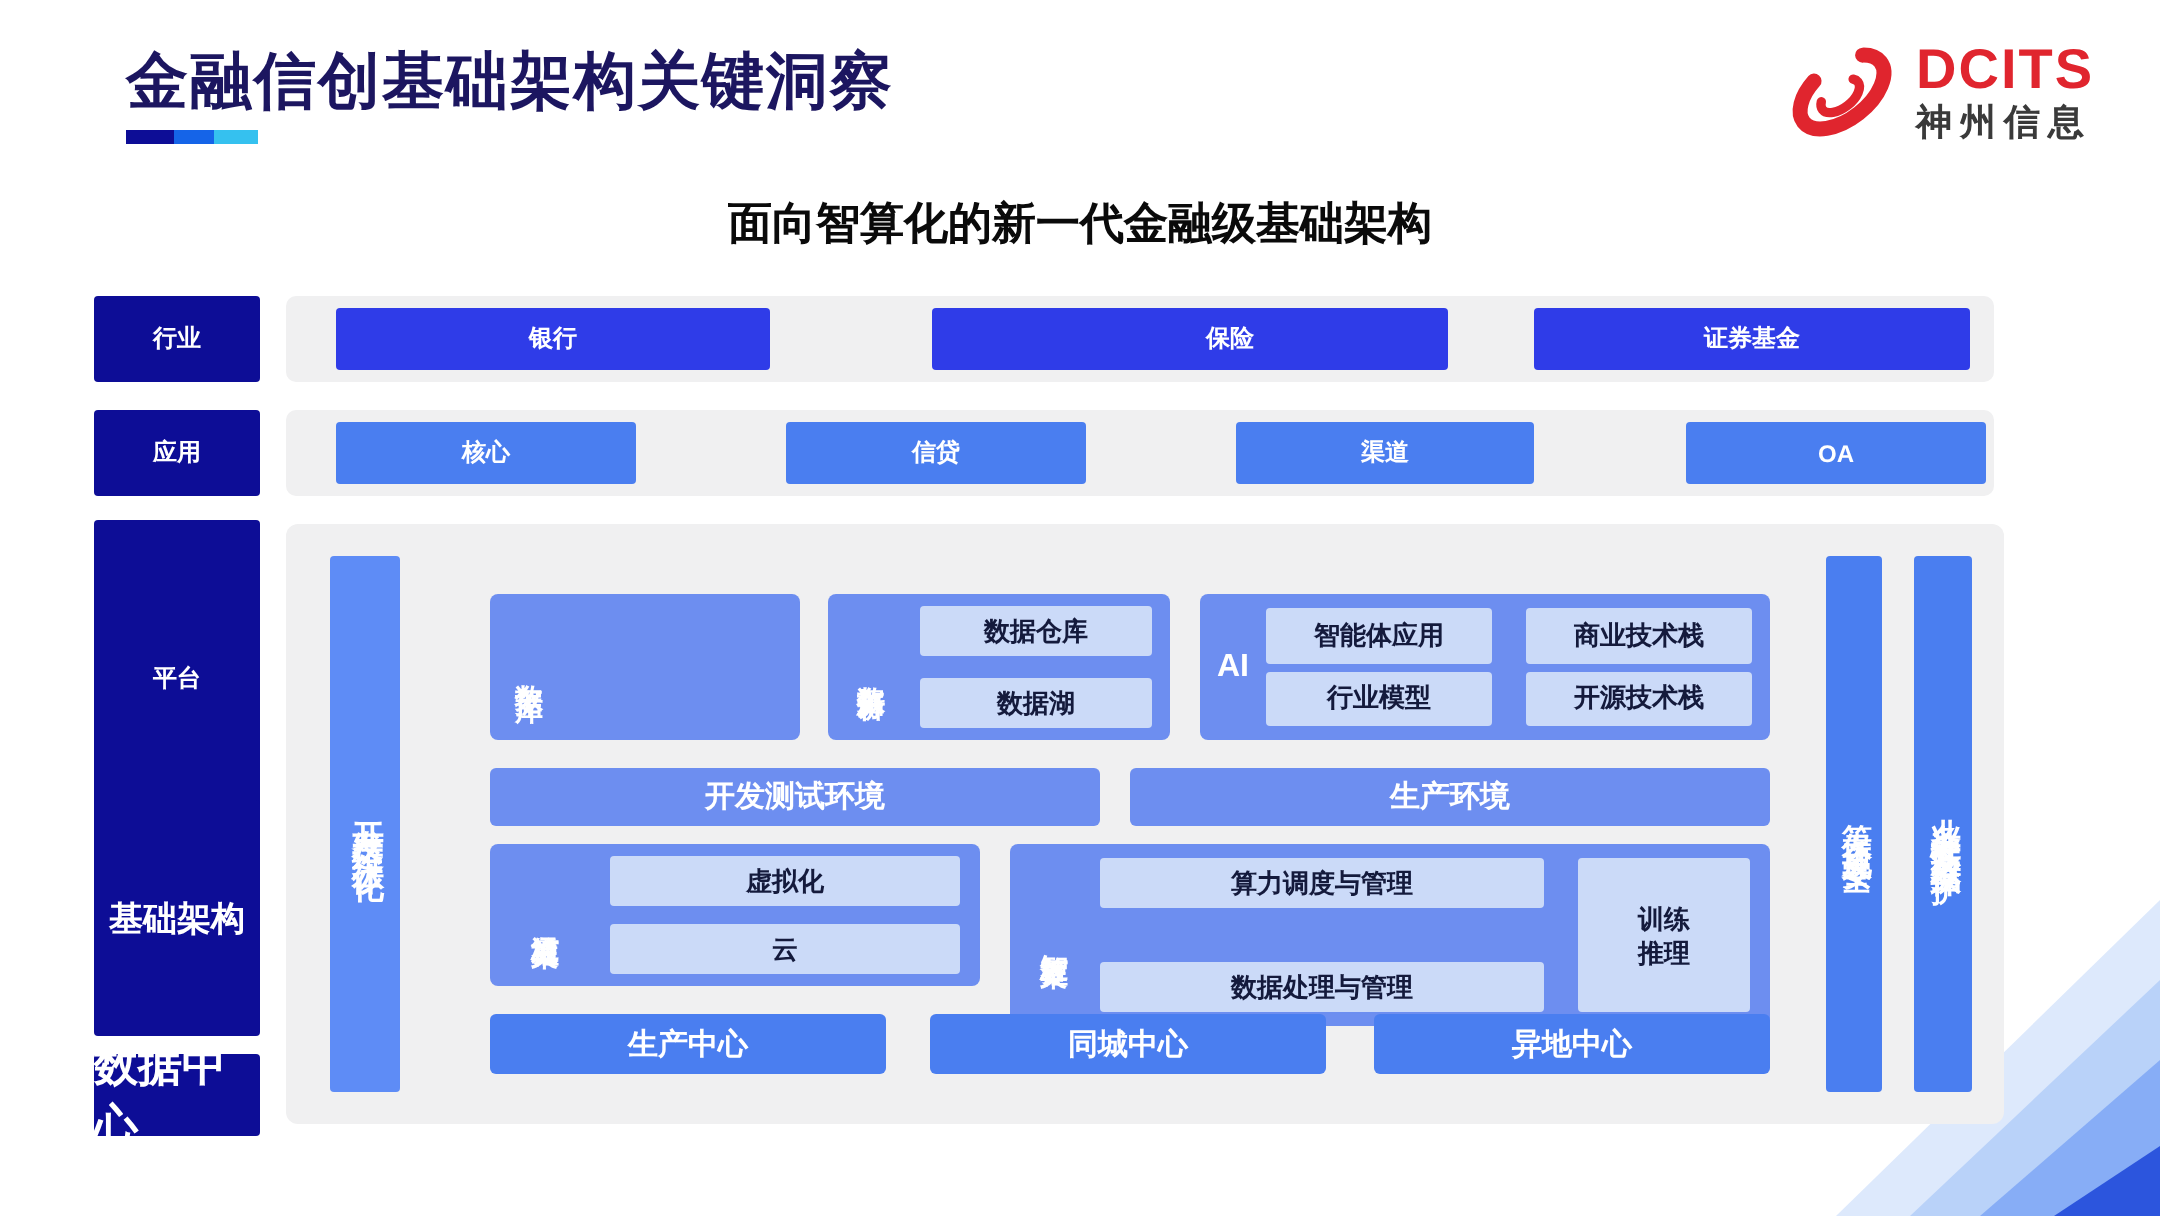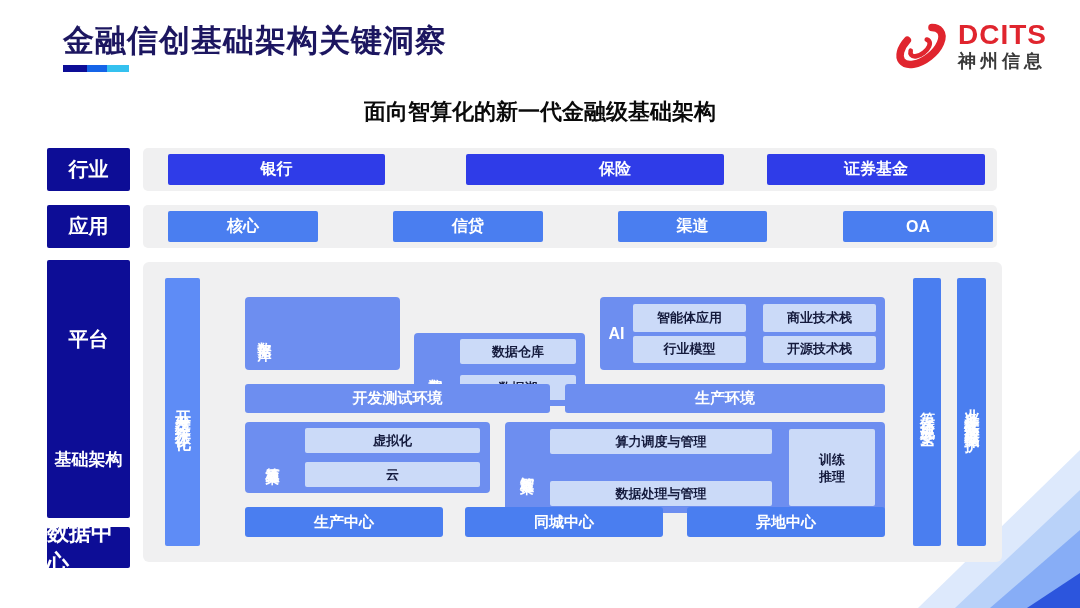--- a/index.html
+++ b/index.html
@@ -16,26 +16,26 @@
   .logo{position:absolute;left:890px;top:16px;display:flex;align-items:center;justify-content:flex-end;}
   .logo-swirl{width:62px;height:60px;}
   .logo-text{margin-left:6px;display:flex;flex-direction:column;}
   .logo-brand{font-size:28px;font-weight:bold;color:#e0252e;letter-spacing:1px;line-height:30px;}
   .logo-company{font-size:18px;font-weight:bold;color:#3a3a3a;letter-spacing:4px;line-height:22px;}
   .subtitle{position:absolute;left:0;right:0;top:97px;text-align:center;font-size:22px;
             font-weight:bold;color:#0a0a0a;}
 
   
   .navy-label{position:absolute;background:#0d0d96;color:#fff;display:flex;align-items:center;
-              justify-content:center;font-weight:bold;font-size:20px;border-radius:2px;}
+              justify-content:center;font-weight:bold;font-size:12px;border-radius:2px;}
 
   
   .strip{position:absolute;background:#f0f0f1;border-radius:5px;}
   .btn{position:absolute;top:6px;height:31px;display:flex;align-items:center;justify-content:center;
-       color:#fff;font-weight:bold;font-size:16px;border-radius:2px;}
+       color:#fff;font-weight:bold;font-size:12px;border-radius:2px;}
   .r1{background:#2f3ce8;}
   .r2{background:#4a7ef0;}
 
   
   .bigbox{position:absolute;left:143px;top:262px;width:859px;height:300px;background:#f0f0f1;
           border-radius:6px;z-index:1;}
   .vbar{position:absolute;display:flex;align-items:center;justify-content:center;color:#fff;
         font-weight:bold;border-radius:2px;}
   .vtext{writing-mode:vertical-rl;text-orientation:upright;letter-spacing:4px;}
   .devops{left:22px;top:16px;width:35px;height:268px;background:#5e8cf6;font-size:16px;}
@@ -124,21 +124,21 @@
     <div class="vbar contbar">
       <span class="vtext">业务连续性及数据保护</span>
     </div>
 
     <div class="group" style="left:102px;top:35px;width:155px;height:73px;">
       <div class="glabel" style="left:0;top:0;bottom:0;width:40px;">
         <span class="vtext">数据库</span>
       </div>
     </div>
 
-    <div class="group" style="left:271px;top:35px;width:171px;height:73px;margin-top:36px;">
+    <div class="group" style="left:271px;top:35px;width:171px;height:73px;">
       <div class="glabel" style="left:0;top:0;bottom:0;width:44px;">
         <span class="vtext" style="letter-spacing:1px;">数据分析</span>
       </div>
       <div class="stack" style="left:46px;right:9px;top:6px;bottom:6px;">
         <div class="inner-box">数据仓库</div>
         <div class="inner-box">数据湖</div>
       </div>
     </div>
 
     <div class="group" style="left:457px;top:35px;width:285px;height:73px;">

